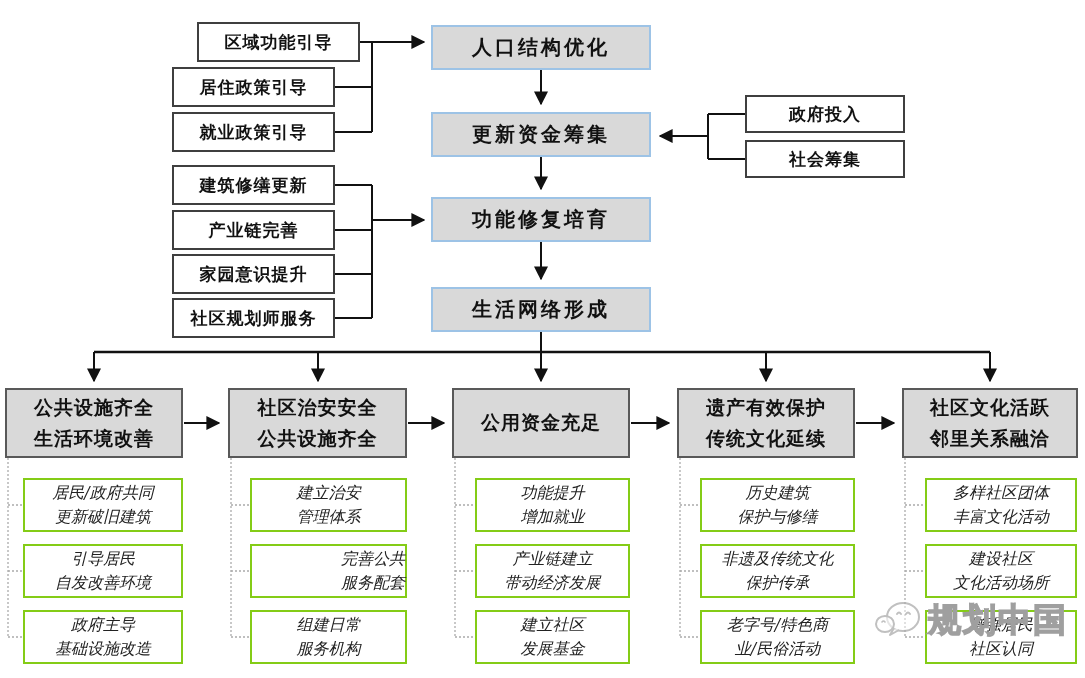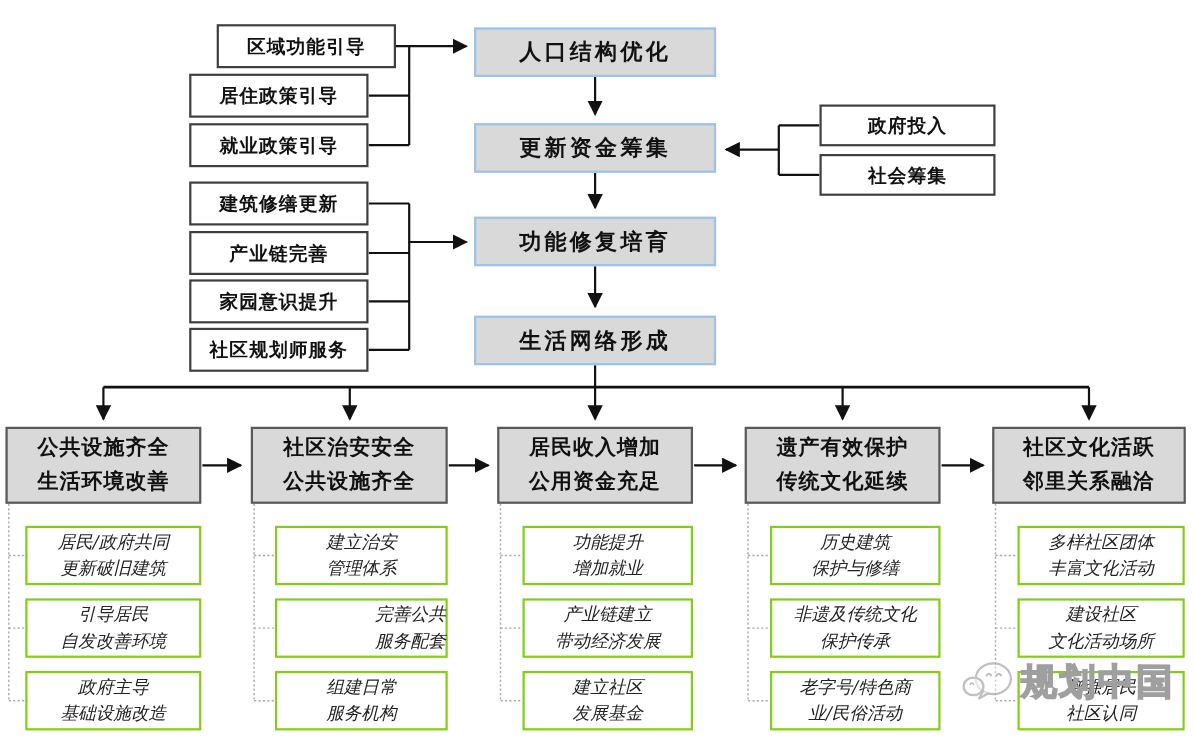--- a/index.html
+++ b/index.html
@@ -141,21 +141,20 @@
   <div class="box sbox" style="left:250px;top:544px;width:157px;height:54px;align-items:flex-end;">
     <span>完善公共</span>
     <span>服务配套</span>
   </div>
   <div class="box sbox" style="left:250px;top:610px;width:157px;height:54px;">
     <span>组建日常</span>
     <span>服务机构</span>
   </div>
 
   <div class="box hbox" style="left:452px;top:388px;width:178px;height:70px;">
-    <span>居民收入增加</span>
     <span>公用资金充足</span>
   </div>
   <div class="box sbox" style="left:475px;top:478px;width:155px;height:54px;">
     <span>功能提升</span>
     <span>增加就业</span>
   </div>
   <div class="box sbox" style="left:475px;top:544px;width:155px;height:54px;">
     <span>产业链建立</span>
     <span>带动经济发展</span>
   </div>

